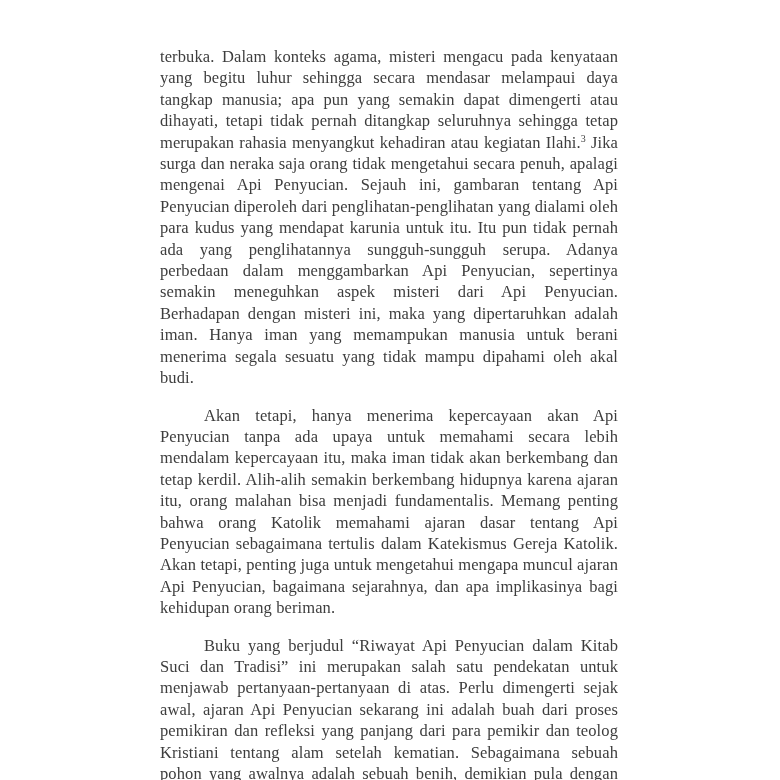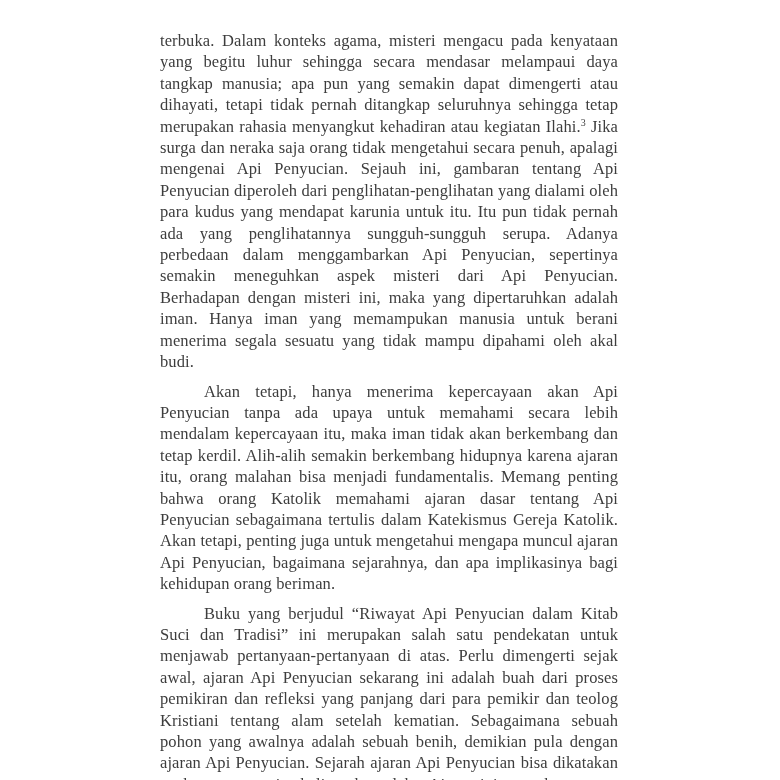--- a/index.html
+++ b/index.html
@@ -20,21 +20,21 @@
     left: 160px;
     top: 30px;
     width: 458px;
     color: #3d3d3d;
     font-size: 16.5px;
     line-height: 21.4px;
     text-align: justify;
     letter-spacing: 0.1px;
   }
   .para {
-    margin: 0 0 8px 0;
+    margin: 16px 0 8px 0;
     padding: 0;
   }
   .para.indent {
     text-indent: 44px;
   }
   .fnref {
     vertical-align: super;
     font-size: 10px;
     line-height: 0;
   }

